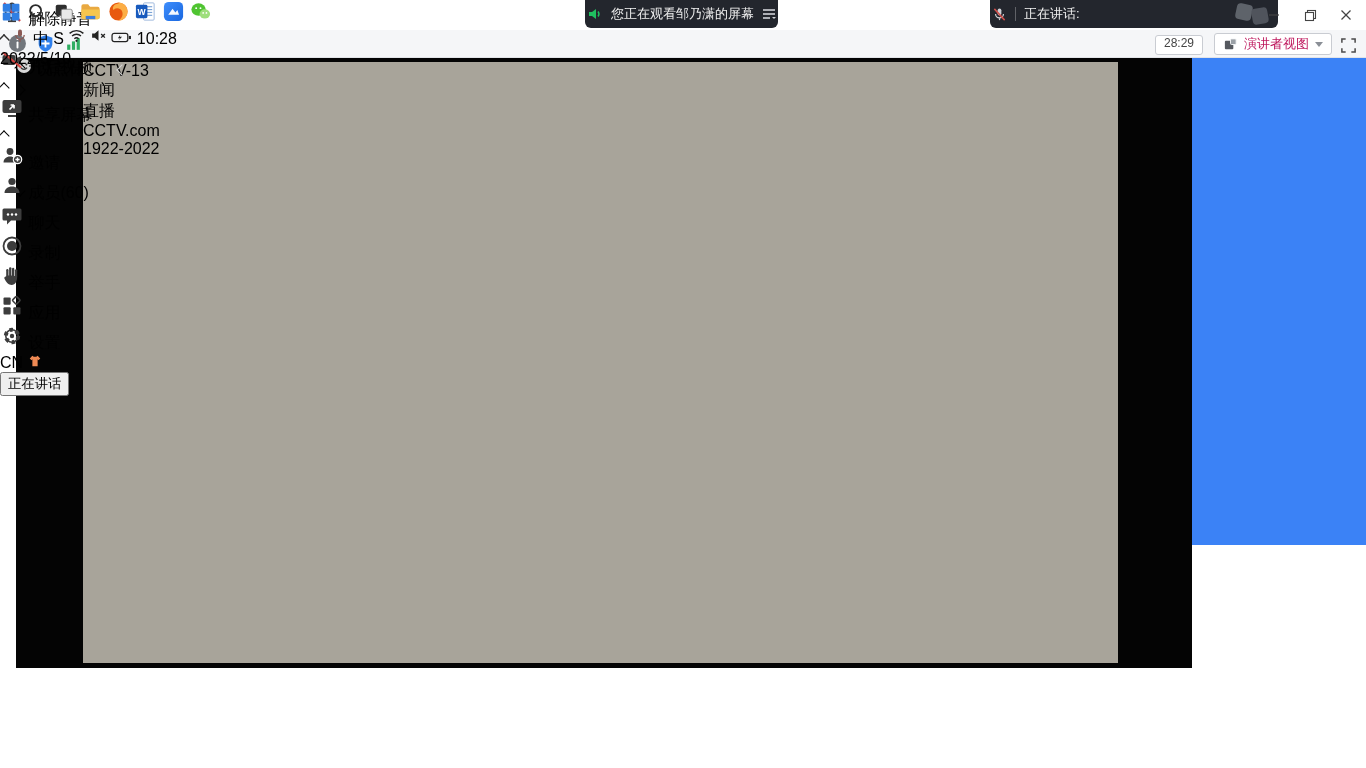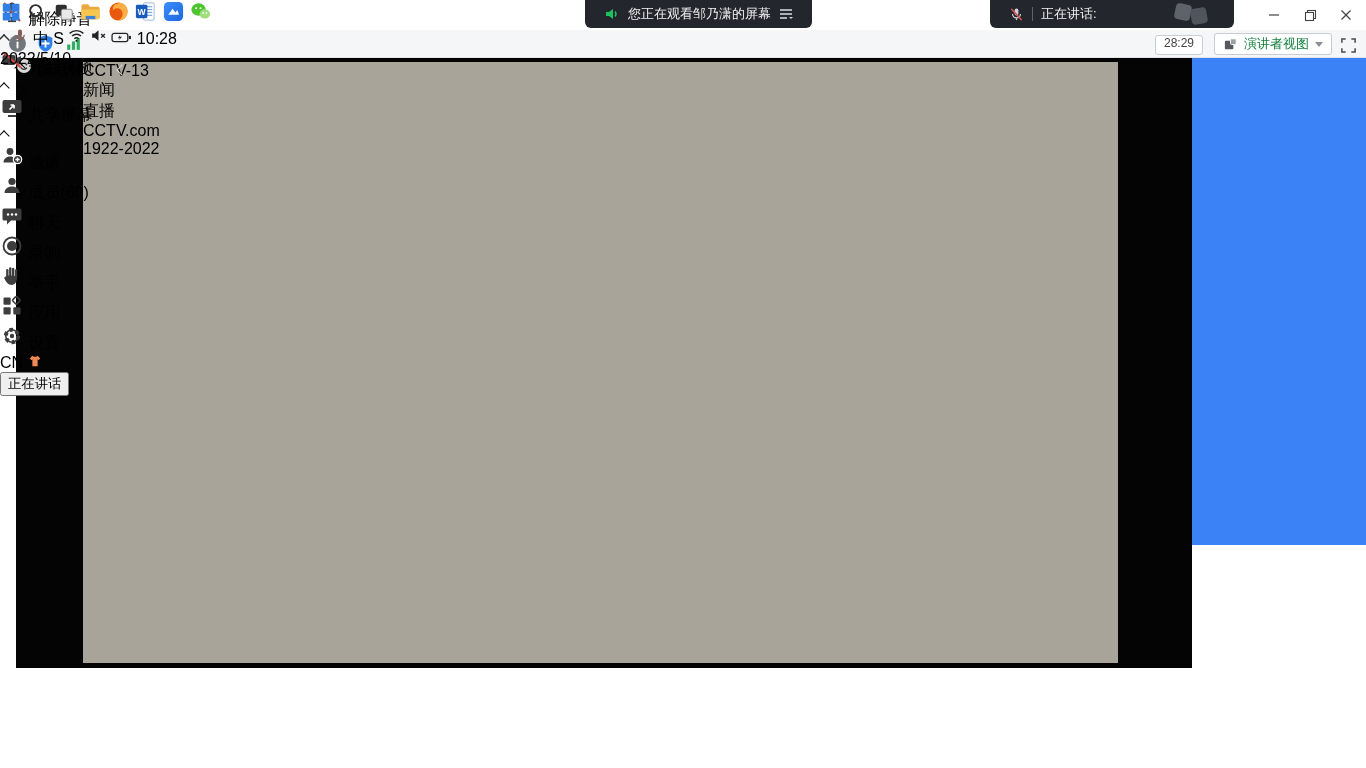--- a/index.html
+++ b/index.html
@@ -9,38 +9,38 @@
   
   .chev{display:inline-block;width:8px;height:8px;border-left:2px solid currentColor;border-top:2px solid currentColor}
   .chev.up{transform:rotate(45deg)} .chev.down{transform:rotate(225deg)}
   .chev.left{transform:rotate(-45deg)} .chev.right{transform:rotate(135deg)}
   .chev.thin{border-width:1.5px;width:7px;height:7px}
   .caret{width:0;height:0;border:4px solid transparent;border-top:5px solid #8a8f96;margin-top:5px}
 
   
   .row1{left:0;top:0;width:1366px;height:30px;background:#fff}
   .pill{height:28px;background:#23262d;border-radius:0 0 6px 6px;display:flex;align-items:center;
-        gap:8px;padding:0 19px;color:#f0f0f0;font-size:13px;box-sizing:border-box}
+        gap:8px;padding:0 2px;color:#f0f0f0;font-size:13px;box-sizing:border-box}
   .watch-pill{position:absolute;left:585px;top:0}
-  .speaking-pill{position:absolute;left:990px;top:0;width:244px}
+  .speaking-pill{position:absolute;left:990px;top:0;width:288px}
   .pill .vdiv{width:1px;height:14px;background:rgba(255,255,255,.28)}
   .ghost-logo{position:relative;width:44px;height:20px;margin-left:auto;opacity:.5}
   .ghost-logo i{position:absolute;display:block;width:16px;height:16px;border-radius:4px;background:#9aa0a8}
   .ghost-logo i:nth-child(1){left:4px;top:0;transform:rotate(12deg)}
   .ghost-logo i:nth-child(2){left:20px;top:4px;transform:rotate(-10deg);background:#7d838c}
   .win-controls{position:absolute;right:2px;top:0;height:30px;display:flex}
   .win-btn{width:36px;height:30px;display:flex;align-items:center;justify-content:center;cursor:default}
 
   
   .row2{left:0;top:30px;width:1366px;height:28px;background:#f5f6f8;border-bottom:1px solid #e2e4e8;box-sizing:border-box}
   .row2-left{position:absolute;left:8px;top:34px;display:flex;gap:9px;align-items:center}
   .timer-box{position:absolute;left:1155px;top:35px;width:46px;height:18px;border:1px solid #c9ccd2;border-radius:3px;
              background:#fff;font-size:12px;color:#444;display:flex;justify-content:center}
   .view-btn{position:absolute;left:1214px;top:33px;height:22px;border:1px solid #c9ccd2;border-radius:3px;background:#fff;
-            display:flex;align-items:center;gap:6px;padding:0 8px;font-size:13px;color:#15803d;box-sizing:border-box}
+            display:flex;align-items:center;gap:6px;padding:0 8px;font-size:13px;color:#be185d;box-sizing:border-box}
   .fs-btn{position:absolute;left:1338px;top:35px;width:20px;height:20px;display:flex;align-items:center;justify-content:center}
 
   
   .main{left:16px;top:58px;width:1366px;height:487px;background:#3b82f6}
   .stage{position:absolute;left:0;top:0;width:1176px;height:610px;background:#040404;overflow:hidden}
   .video{position:absolute;left:67px;top:4px;width:1035px;height:601px;background:#a8a49a;overflow:hidden}
   .vlayer{position:absolute;left:-140px;top:-140px;right:-140px;bottom:-140px}
   .rows{transform:rotate(-8deg);
         background:repeating-linear-gradient(180deg,#336050 0 26px,#25463a 26px 30px,#a19e96 30px 42px,#767younger46px;
         }

